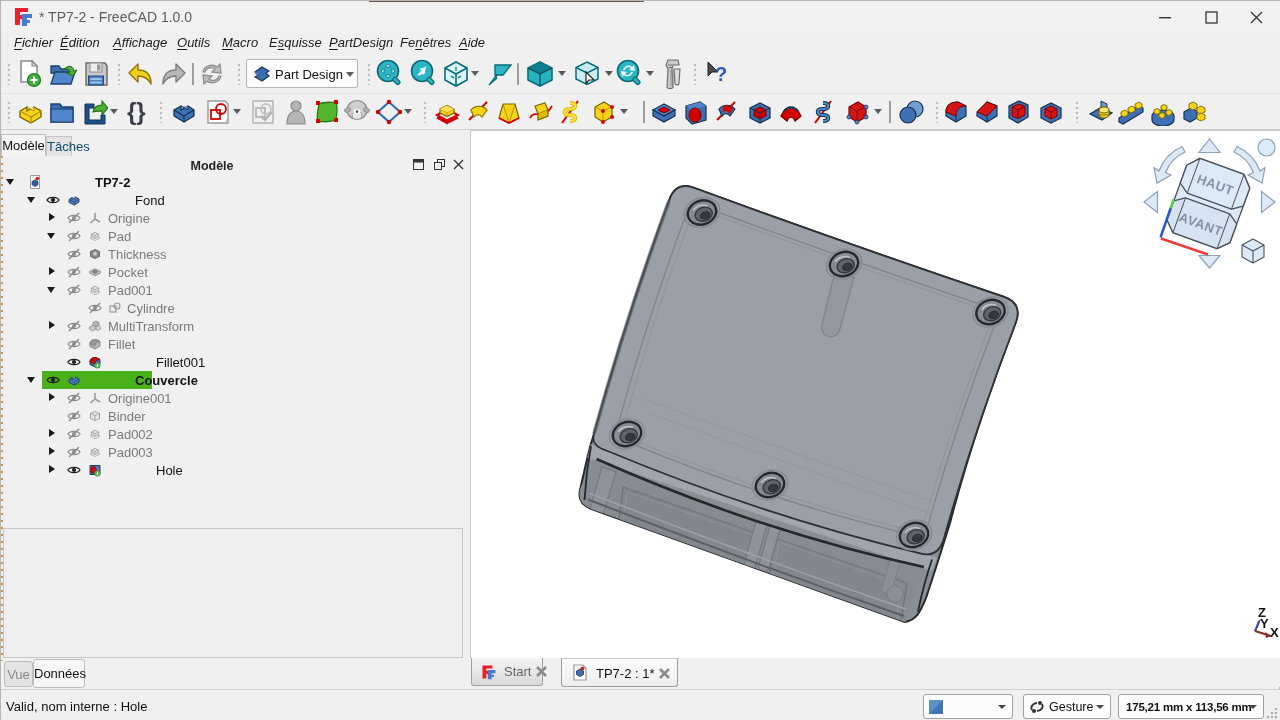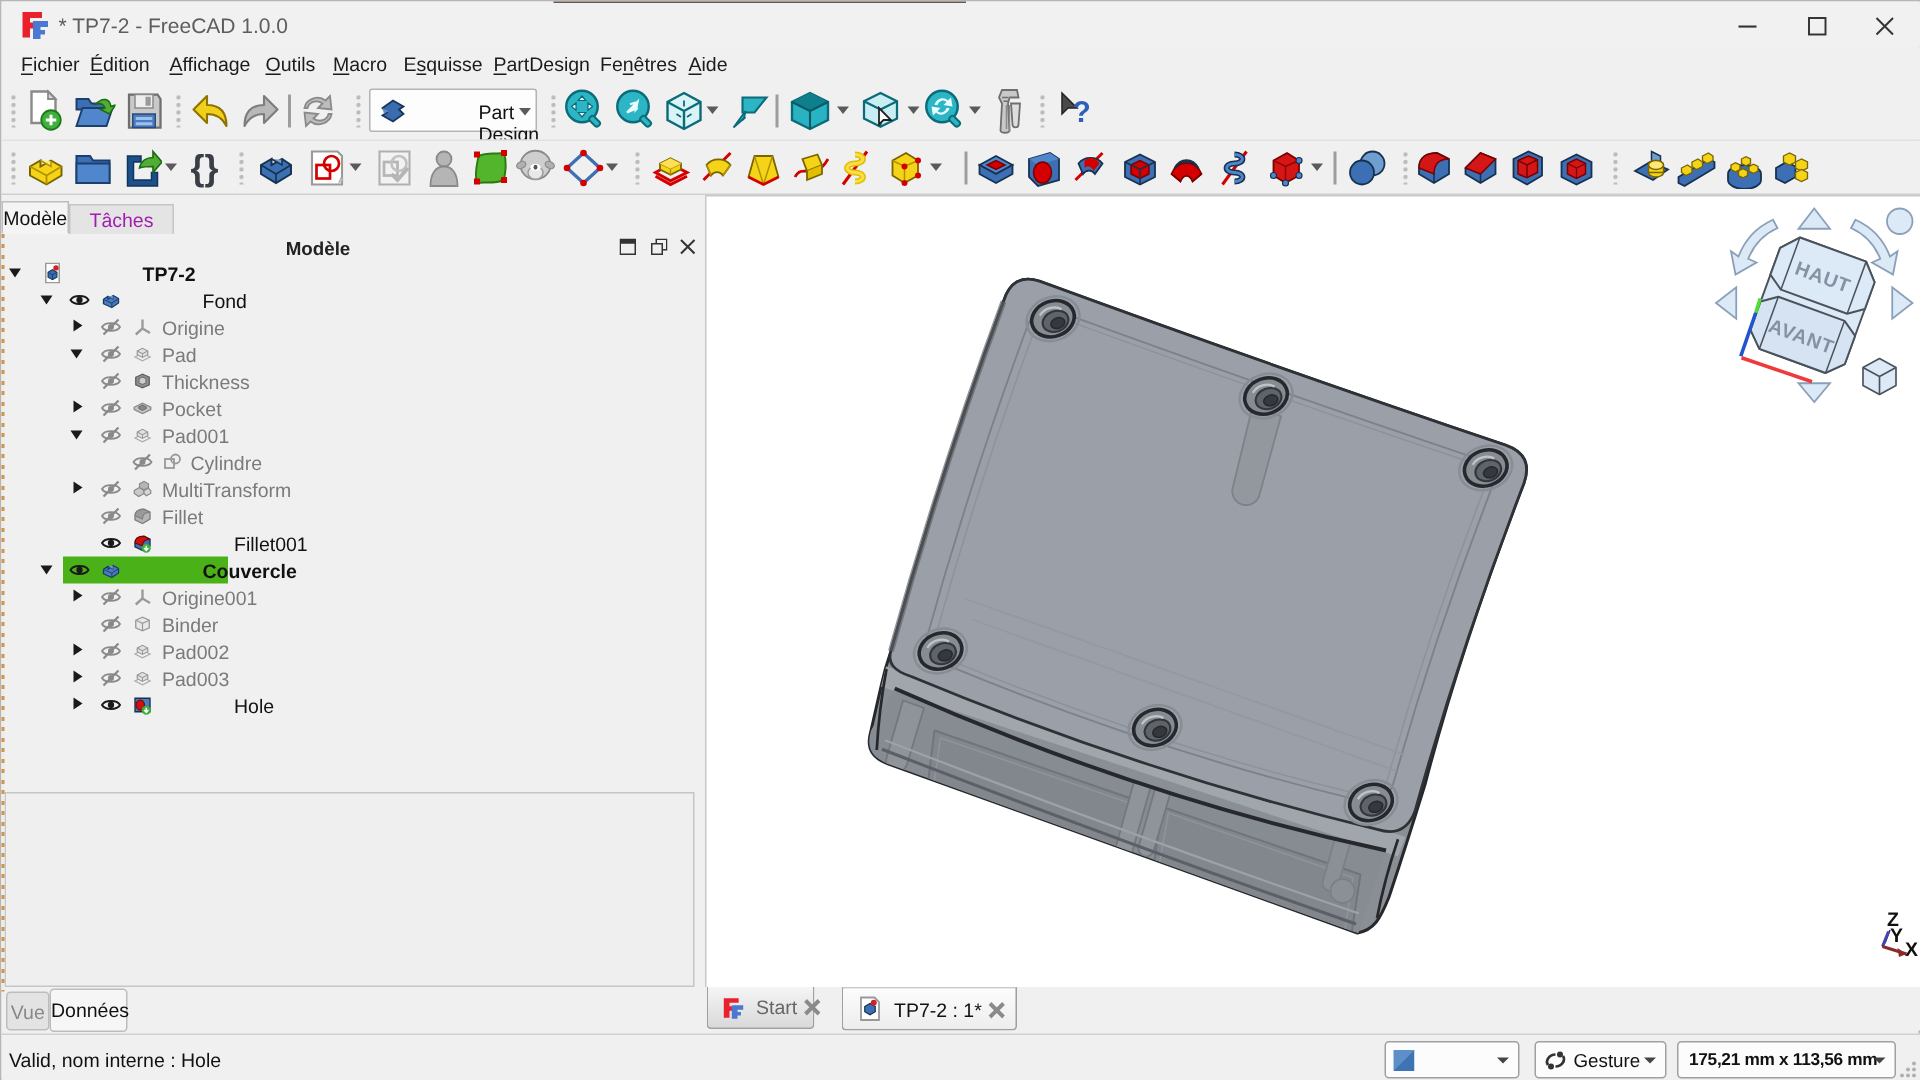--- a/index.html
+++ b/index.html
@@ -4,21 +4,21 @@
 *{margin:0;padding:0;box-sizing:border-box;}
 html,body{width:1280px;height:720px;overflow:hidden;font-family:"Liberation Sans",sans-serif;background:#f0f0f0;}
 .abs{position:absolute;}
 #win{position:relative;width:1280px;height:720px;background:#f0f0f0;border:1px solid #b6b6b6;}
 
 #title{position:absolute;left:0;top:0;width:1280px;height:30px;background:#f2f1f1;}
 #titletext{position:absolute;left:38px;top:8px;font-size:14px;color:#5d5d5d;}
 .wbtn{position:absolute;top:9px;color:#444;}
 
 #menubar{position:absolute;left:0;top:30px;width:1280px;height:25px;background:#f0f0f0;font-size:13px;color:#1b1b1b;}
-.mi{position:absolute;top:4px;}
+.mi{position:absolute;top:4px;font-style:italic;}
 .mi u{text-decoration:underline;text-underline-offset:2px;}
 
 #tb1{position:absolute;left:0;top:55px;width:1280px;height:37px;background:#f0f0f0;}
 #tb2{position:absolute;left:0;top:92px;width:1280px;height:37px;background:#f0f0f0;border-top:1px solid #e2e2e2;border-bottom:1px solid #cfcfcf;}
 .grip{position:absolute;top:7px;width:5px;height:22px;background-image:radial-gradient(circle at 2px 2px,#bbb 1.3px,transparent 1.6px);background-size:5px 5px;}
 .vsep{position:absolute;top:7px;width:2px;height:22px;background:#9d9d9d;}
 .ticon{position:absolute;}
 .darr{position:absolute;width:0;height:0;border-left:4px solid transparent;border-right:4px solid transparent;border-top:5px solid #5a5a5a;}
 
 #dock{position:absolute;left:0;top:129px;width:464px;height:560px;background:#f0f0f0;}
@@ -436,21 +436,21 @@
       </svg>
     <div class="vsep" style="left:191px"></div>
     <svg class="ticon" style="left:197px;top:3px" width="28" height="30">
         <use href="#irefresh"></use>
       </svg>
     <div class="grip" style="left:236px"></div>
     <div class="abs" style="left:245px;top:3px;width:112px;height:29px;background:#fdfdfd;border:1px solid #b4b4b4;border-radius:2px;">
       <svg class="abs" style="left:5px;top:4px" width="20" height="20">
           <use href="#iwb"></use>
         </svg>
-      <span class="abs" style="left:28px;top:7px;font-size:13px;color:#111;margin-left:44px;">Part Design</span>
+      <span class="abs" style="left:28px;top:7px;font-size:13px;color:#111;">Part Design</span>
       <div class="darr" style="left:99px;top:12px"></div>
     </div>
     <div class="grip" style="left:366px"></div>
     <svg class="ticon" style="left:375px;top:3px" width="28" height="30">
         <use href="#izoomfit"></use>
       </svg>
     <svg class="ticon" style="left:409px;top:3px" width="28" height="30">
         <use href="#izoomsel"></use>
       </svg>
     <svg class="ticon" style="left:441px;top:3px" width="28" height="30">
@@ -591,21 +591,21 @@
     <svg class="ticon" style="left:1148px;top:4px" width="28" height="28">
         <use href="#ipolpat"></use>
       </svg>
     <svg class="ticon" style="left:1180px;top:4px" width="28" height="28">
         <use href="#imultitr"></use>
       </svg>
   </div>
 
   <div id="dock">
     <div class="dtab" style="left:0px;top:4px;width:45px;height:22px;background:#f4f4f4;color:#111;border-color:#bdbdbd;line-height:21px;z-index:2;border-bottom:1px solid #f4f4f4;">Modèle</div>
-    <div class="dtab" style="left:45px;top:6px;width:70px;height:20px;background:#e4e4e4;color:#a21caf;line-height:19px;">Tâches</div>
+    <div class="dtab" style="left:45px;top:6px;width:26px;height:20px;background:#e4e4e4;color:#0c4a6e;line-height:19px;">Tâches</div>
     <div id="hdr" style="top:26px">
       <div class="abs" style="left:0;width:422px;text-align:center;top:3px;font-size:12.5px;font-weight:bold;color:#222;">Modèle</div>
       <svg class="abs" style="left:412px;top:3px" width="11" height="11">
           <rect x="0.5" y="0.5" width="10" height="10" fill="none" stroke="#333" stroke-width="1"></rect>
           <rect x="0.5" y="0.5" width="10" height="3" fill="#333"></rect>
         </svg>
       <svg class="abs" style="left:433px;top:3px" width="11" height="11">
           <rect x="3.5" y="0.5" width="7" height="7" fill="none" stroke="#333" stroke-width="1"></rect>
           <rect x="0.5" y="3.5" width="7" height="7" fill="#f0f0f0" stroke="#333" stroke-width="1"></rect>
         </svg>

